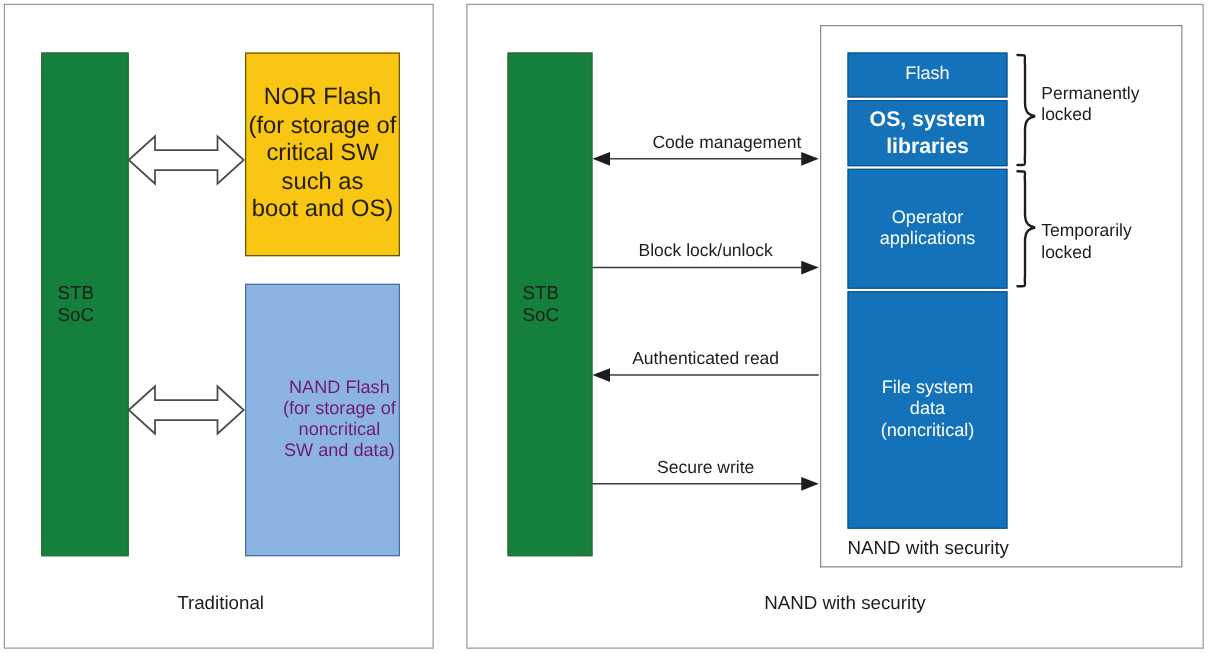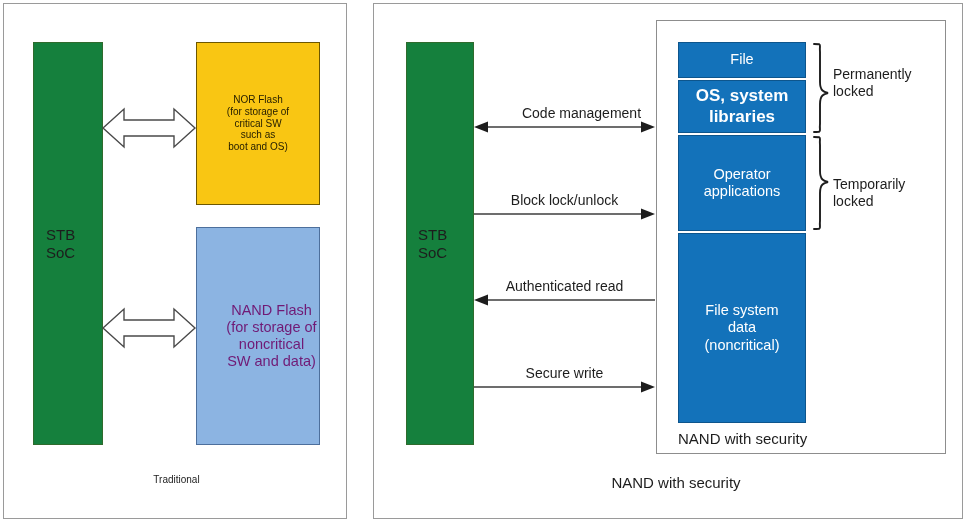--- a/index.html
+++ b/index.html
@@ -110,48 +110,48 @@
 
 <div id="figure">
 
   <div class="panel" id="panel-left"></div>
 
   <div class="block block-green block-label" style="left:33px; top:42px; width:70px; height:403px; font-size:15px; justify-content:flex-start; padding-left:12px; text-align:left;">
     <span>STB
 SoC</span>
   </div>
 
-  <div class="block block-yellow block-label" style="left:196px; top:42px; width:124px; height:163px; font-size:10px;">
+  <div class="block block-yellow block-label" style="left:196px; top:42px; width:124px; height:163px; font-size:19px;">
     <span>NOR Flash
 (for storage of
 critical SW
 such as
 boot and OS)</span>
   </div>
 
   <div class="block block-lightblue block-label" style="left:196px; top:227px; width:124px; height:218px; font-size:14.5px;">
     <span>NAND Flash
 (for storage of
 noncritical
 SW and data)</span>
   </div>
 
-  <div class="caption" style="left:33px; top:474px; width:287px; font-size:10px;">Traditional</div>
+  <div class="caption" style="left:33px; top:474px; width:287px; font-size:15px;">Traditional</div>
 
   <div class="panel" id="panel-right"></div>
 
   <div class="inner-frame" style="left:656px; top:20px; width:290px; height:434px;"></div>
 
   <div class="block block-green block-label" style="left:406px; top:42px; width:68px; height:403px; font-size:15px; justify-content:flex-start; padding-left:11px; text-align:left;">
     <span>STB
 SoC</span>
   </div>
 
   <div class="block block-blue block-label" style="left:678px; top:42px; width:128px; height:36px; font-size:14.5px;">
-    <span>File</span>
+    <span>Flash</span>
   </div>
 
   <div class="block block-blue block-label" style="left:678px; top:80px; width:128px; height:53px; font-size:17px;font-weight:bold;">
     <span>OS, system
 libraries</span>
   </div>
 
   <div class="block block-blue block-label" style="left:678px; top:135px; width:128px; height:96px; font-size:14.5px;">
     <span>Operator
 applications</span>

